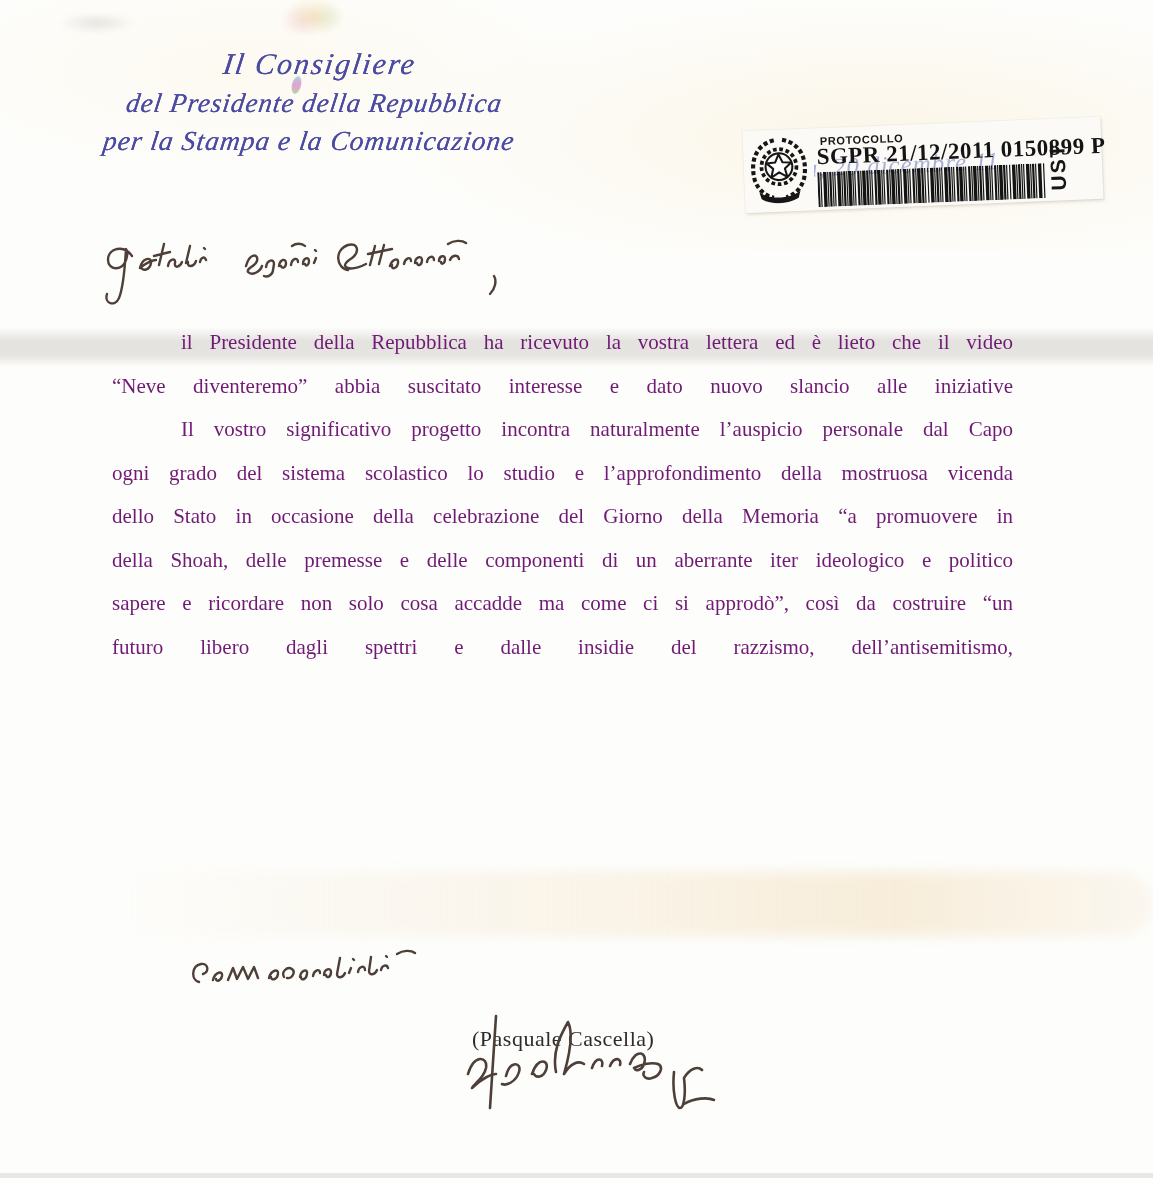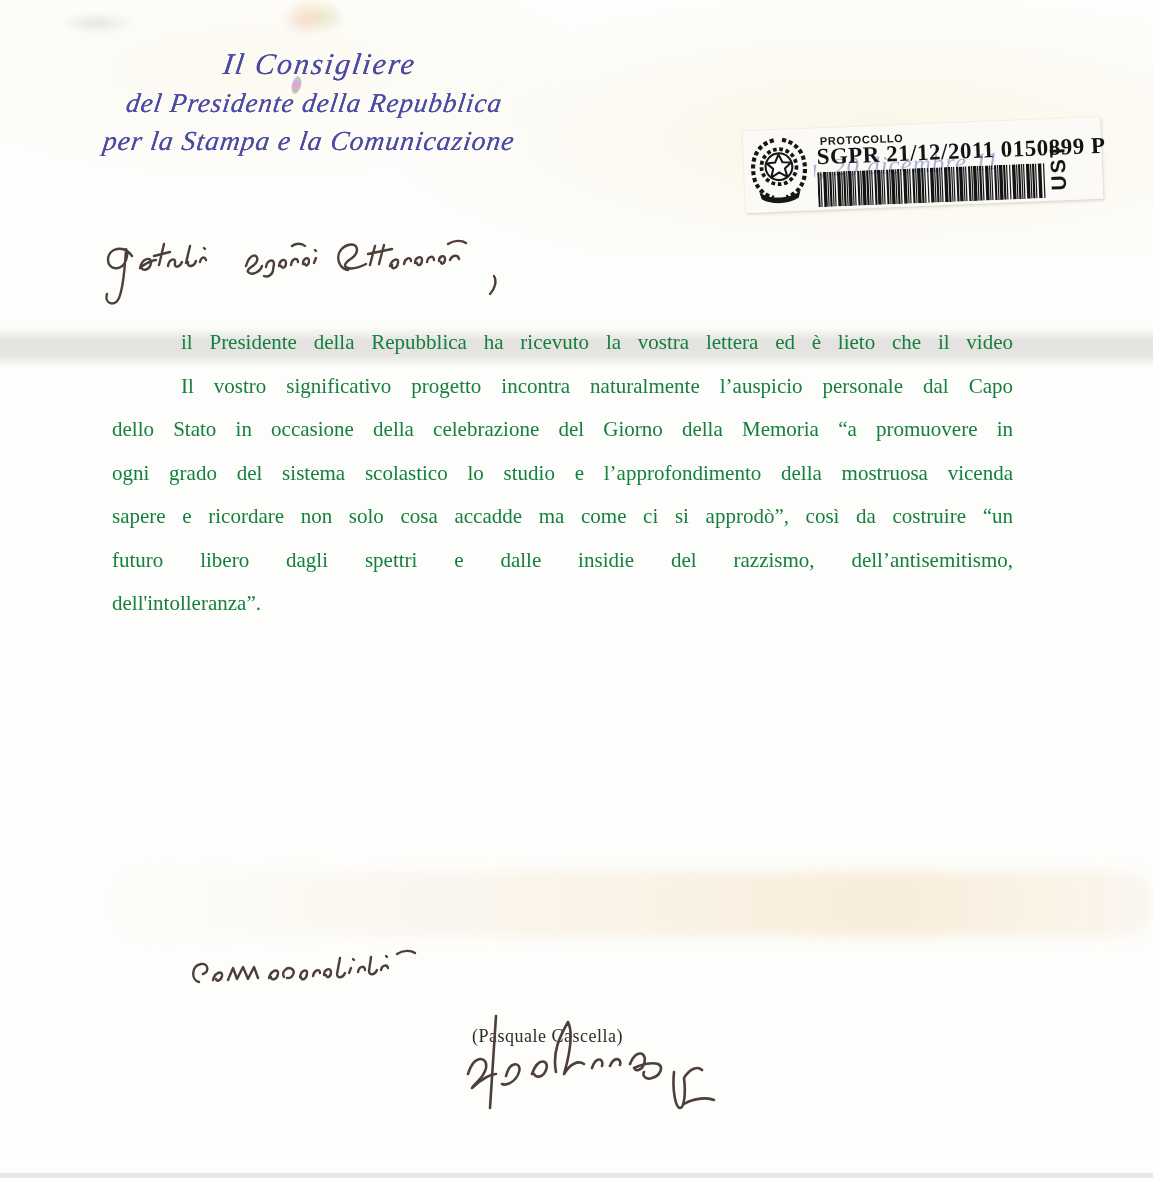--- a/index.html
+++ b/index.html
@@ -52,26 +52,26 @@
     writing-mode:vertical-rl;transform:rotate(180deg);
     font-family:"Liberation Sans",sans-serif;font-weight:bold;font-size:21px;letter-spacing:2px;}
 
   
   .hand{position:absolute;}
   .hand path{fill:none;stroke:#4e3f38;stroke-width:2.4;stroke-linecap:round;stroke-linejoin:round;}
   .sig path{stroke-width:2.6;}
 
   
   .body-text{position:absolute;left:112px;top:321px;width:901px;z-index:2;
-    color:#15803d;font-size:21px;}
+    color:#701a75;font-size:21px;}
   .ln{height:43.5px;line-height:43.5px;white-space:normal;overflow:hidden;}
   .just{text-align:justify;text-align-last:justify;}
   .ind{text-indent:69px;}
 
-  .typed-name{position:absolute;left:472px;top:1026px;font-size:18px;color:#2e2c29;
+  .typed-name{position:absolute;left:472px;top:1026px;font-size:22px;color:#2e2c29;
     letter-spacing:.5px;z-index:2;}
 </style>
 </head>
 <body>
 
 <div class="page">
 
   <div class="art wash-top"></div>
   <div class="art smudge"></div>
   <div class="art seal-faint"></div>
@@ -114,26 +114,27 @@
   <svg class="hand" role="img" style="left:96px;top:234px;" width="430" height="78" viewBox="0 0 430 78" xmlns="http://www.w3.org/2000/svg" aria-label="Gentili Signori Letterani,">
     <path d="M36,22 C28,10 12,14 12,26 C12,36 26,38 30,26 C32,20 31,16 30,15 C29,30 28,52 23,64 C19,73 8,70 11,60"></path>
     <path d="M44,34 C46,24 56,22 55,29 C54,36 46,38 45,33 C52,28 58,26 60,26 M63,31 L68,10 M58,22 L74,18 M72,32 C73,25 80,23 79,29 C78,35 84,33 86,28 M90,29 L94,12 M92,28 C91,34 98,33 100,27 M104,28 C105,23 109,22 110,26 M108,14 L109,15"></path>
     <path d="M150,32 C154,18 163,20 161,27 C159,33 150,34 152,38 C156,42 164,38 166,32 M170,33 C171,26 178,24 178,30 L177,36 C177,40 172,44 168,42 M183,32 C184,25 190,24 190,29 C190,34 186,35 185,32 M195,31 C196,24 202,23 202,28 M207,30 C207,24 213,22 213,27 C213,31 210,33 209,30 M218,29 L220,24 M219,16 L220,17 M196,12 C200,9 206,9 209,12"></path>
     <path d="M252,36 C240,34 238,16 252,11 C262,8 264,18 256,24 C250,28 246,32 252,34 C258,36 266,32 270,30 M274,31 L279,12 M283,30 L288,11 M272,20 L296,15 M294,32 C296,25 303,23 302,29 C301,35 295,36 296,31 M308,30 C309,24 315,22 315,27 M319,29 C319,23 326,21 326,26 C326,31 322,33 321,29 M331,28 C332,22 338,21 338,26 M343,27 C343,22 349,20 349,25 C349,30 345,31 345,28 M354,26 C356,21 362,20 363,25 M352,10 C358,6 366,6 370,9"></path>
     <path d="M398,42 C401,47 399,55 394,60"></path>
   </svg>
 
   <main class="body-text">
     <div class="ln just ind">il Presidente della Repubblica ha ricevuto la vostra lettera ed è lieto che il video</div>
+    <div class="ln just">“Neve diventeremo” abbia suscitato interesse e dato nuovo slancio alle iniziative</div>
     <div class="ln just ind">Il vostro significativo progetto incontra naturalmente l’auspicio personale dal Capo</div>
+    <div class="ln just">ogni grado del sistema scolastico lo studio e l’approfondimento della mostruosa vicenda</div>
     <div class="ln just">dello Stato in occasione della celebrazione del Giorno della Memoria “a promuovere in</div>
-    <div class="ln just">ogni grado del sistema scolastico lo studio e l’approfondimento della mostruosa vicenda</div>
+    <div class="ln just">della Shoah, delle premesse e delle componenti di un aberrante iter ideologico e politico</div>
     <div class="ln just">sapere e ricordare non solo cosa accadde ma come ci si approdò”, così da costruire “un</div>
     <div class="ln just">futuro libero dagli spettri e dalle insidie del razzismo, dell’antisemitismo,</div>
-    <div class="ln">dell'intolleranza”.</div>
   </main>
 
   <svg class="hand" role="img" style="left:183px;top:944px;" width="295" height="58" viewBox="0 0 295 58" xmlns="http://www.w3.org/2000/svg" aria-label="Con viva cordialità">
     <path d="M16,38 C8,36 8,22 18,20 C26,19 26,28 20,30 M30,36 C32,28 40,26 39,32 C38,37 33,38 33,35 M45,36 L50,24 L54,35 L60,23 L65,35 L71,23 L75,34"></path>
     <path d="M86,34 C88,26 96,24 95,30 C94,36 88,37 88,33 M101,33 C98,28 104,22 109,25 C113,28 109,35 104,34 M117,33 C118,26 125,24 124,30 C123,36 118,37 118,33 M130,32 C131,26 137,24 137,29 M141,31 C141,25 148,23 148,28 C148,33 144,35 143,31 M154,30 L157,14 M154,30 C154,35 160,34 162,29 M166,29 L168,24 M170,15 L171,16 M175,28 C176,22 182,21 182,26 M186,27 L188,13 M186,27 C186,32 192,31 194,26 M198,26 C199,21 204,20 205,24 M203,12 L204,13"></path>
     <path d="M214,10 C220,6 228,6 232,9"></path>
   </svg>
 
   <div class="typed-name">(Pasquale Cascella)</div>
   <svg class="hand sig" role="img" style="left:452px;top:1012px;z-index:3;" width="335" height="110" viewBox="0 0 335 110" xmlns="http://www.w3.org/2000/svg" aria-label="Pasquale Cascella">

